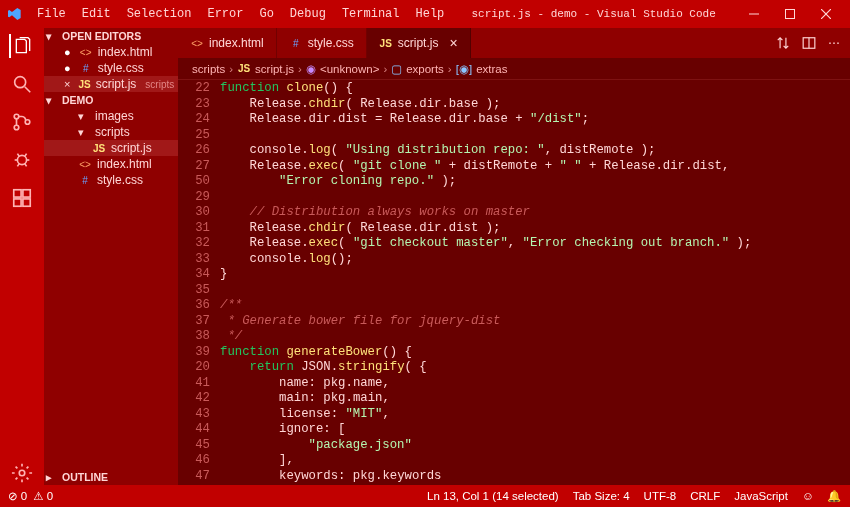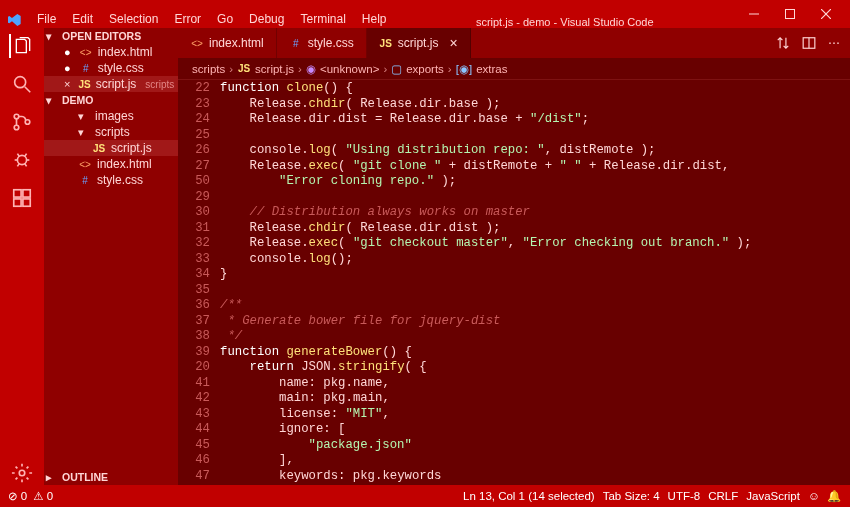--- a/index.html
+++ b/index.html
@@ -1,17 +1,17 @@
 <!DOCTYPE html>
 <html><head>
 <meta charset="utf-8">
 <style>
   * { margin: 0; padding: 0; box-sizing: border-box; }
   body { font-family: "Segoe UI", Arial, sans-serif; font-size: 12px; background: #c10000; color: #ffd6d6; width: 850px; height: 507px; overflow: hidden; position: relative; }
-  .titlebar { height: 28px; background: #c10000; display: flex; align-items: flex-end; padding: 0 6px; color: #ffd6d6; }
+  .titlebar { height: 28px; background: #c10000; display: flex; align-items: center; padding: 0 6px; color: #ffd6d6; font-family: Liberation Mono, monospace; }
   .titlebar .vscode-icon { width: 16px; height: 16px; margin-right: 8px; }
   .titlebar .menu { display: flex; gap: 2px; }
   .titlebar .menu span { padding: 2px 7px; cursor: default; }
   .titlebar .title { flex: 1; text-align: center; font-size: 11px; }
   .titlebar .winctrls { display: flex; gap: 0; }
   .titlebar .winctrls div { width: 36px; height: 28px; display: flex; align-items: center; justify-content: center; }
   .main { display: flex; height: 457px; }
   .activitybar { width: 44px; background: #c10000; display: flex; flex-direction: column; align-items: center; padding-top: 6px; gap: 14px; }
   .activitybar .ab-icon { width: 24px; height: 24px; color: #ffb3b3; display:flex; align-items:center; justify-content:center; }
   .activitybar .ab-icon.active { color: #fff; border-left: 2px solid #fff; margin-left:-2px; padding-left:2px; }
@@ -40,31 +40,31 @@
   .tab.active { background:#680000; }
   .tab .close { margin-left:6px; font-size:14px; }
   .tabs-actions { margin-left:auto; display:flex; align-items:center; gap:12px; padding-right:10px; color:#ffd6d6; }
   .breadcrumbs { height:22px; background:#680000; display:flex; align-items:center; gap:4px; padding-left:14px; font-size:11.5px; color:#ffb3b3; border-bottom: 1px solid rgba(255,120,120,.15);}
   .breadcrumbs .sep { color:#ffb3b3; opacity:.7; }
   .code-area { flex:1; display:flex; overflow:hidden; font-family: Consolas,"Courier New",monospace; font-size:12.3px; line-height: 15.5px; }
   .gutter { width: 42px; text-align:right; color:#c95a5a; padding-right:10px; padding-top:1px; user-select:none; }
   .gutter div { height:15.5px; }
   .code { flex:1; padding-top:1px; white-space:pre; color:#ffd6d6; overflow:hidden; }
   .code div { height:15.5px; }
-  .tok-kw { color:#ffffff; }
+  .tok-kw { color:#22c55e; }
   .tok-fn { color:#ffe17a; }
   .tok-str { color:#b5f5b0; }
   .tok-prop { color:#ffd6d6; }
   .tok-call { color:#ffe17a; }
   .tok-cm { color:#c95a5a; font-style: italic; }
   .tok-pun { color:#ffd6d6; }
   .tok-dot { color:#ffd6d6; }
   .statusbar { position:absolute; bottom:0; left:0; right:0; height:22px; background:#c10000; display:flex; align-items:center; padding:0 8px; font-size:11.5px; color:#fff; gap:10px; }
   .statusbar .left { display:flex; align-items:center; gap:6px; }
-  .statusbar .right { margin-left:auto; display:flex; align-items:center; gap:8px; }
+  .statusbar .right { margin-left:auto; display:flex; align-items:center; gap:14px; }
   svg { display:block; }
 </style>
 </head>
 <body>
 
 <div class="titlebar">
   <span class="vscode-icon">
     <svg viewBox="0 0 24 24" width="16" height="16">
         <path fill="#4ea4ff" d="M17 3l5 3v12l-5 3-8-7-4 3-2-1V7l2-1 4 3 8-6z"></path>
       </svg>

